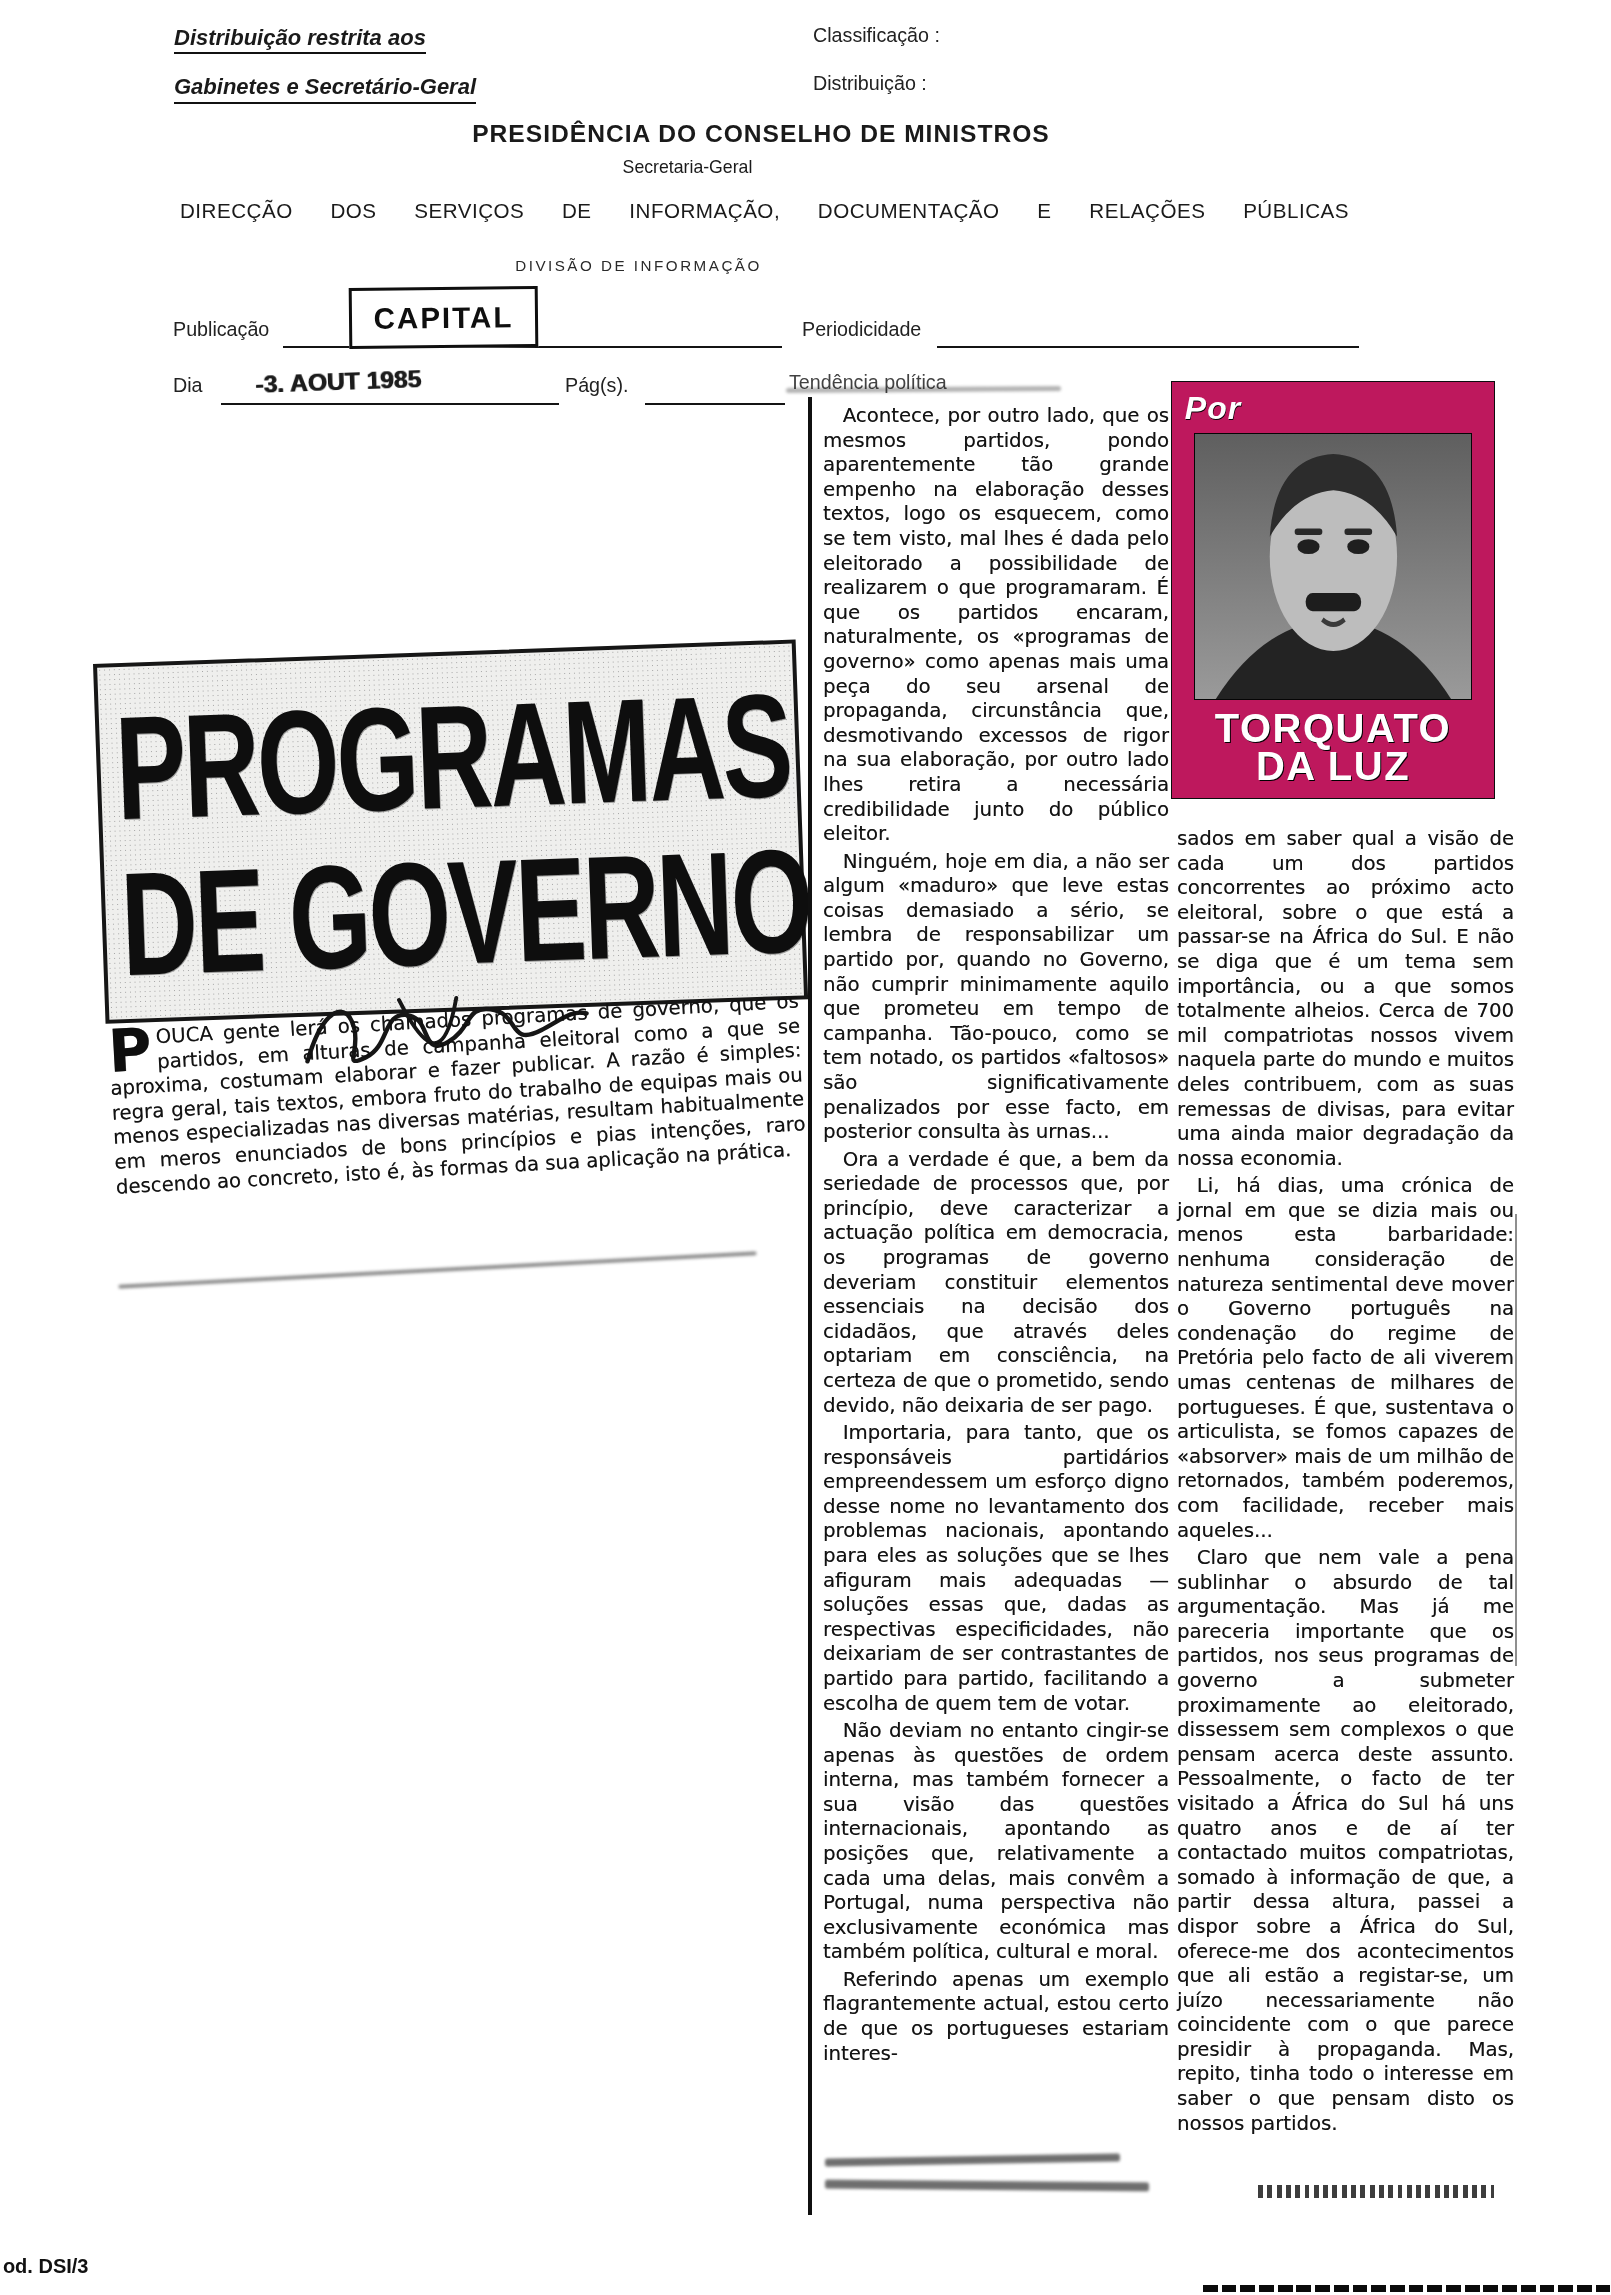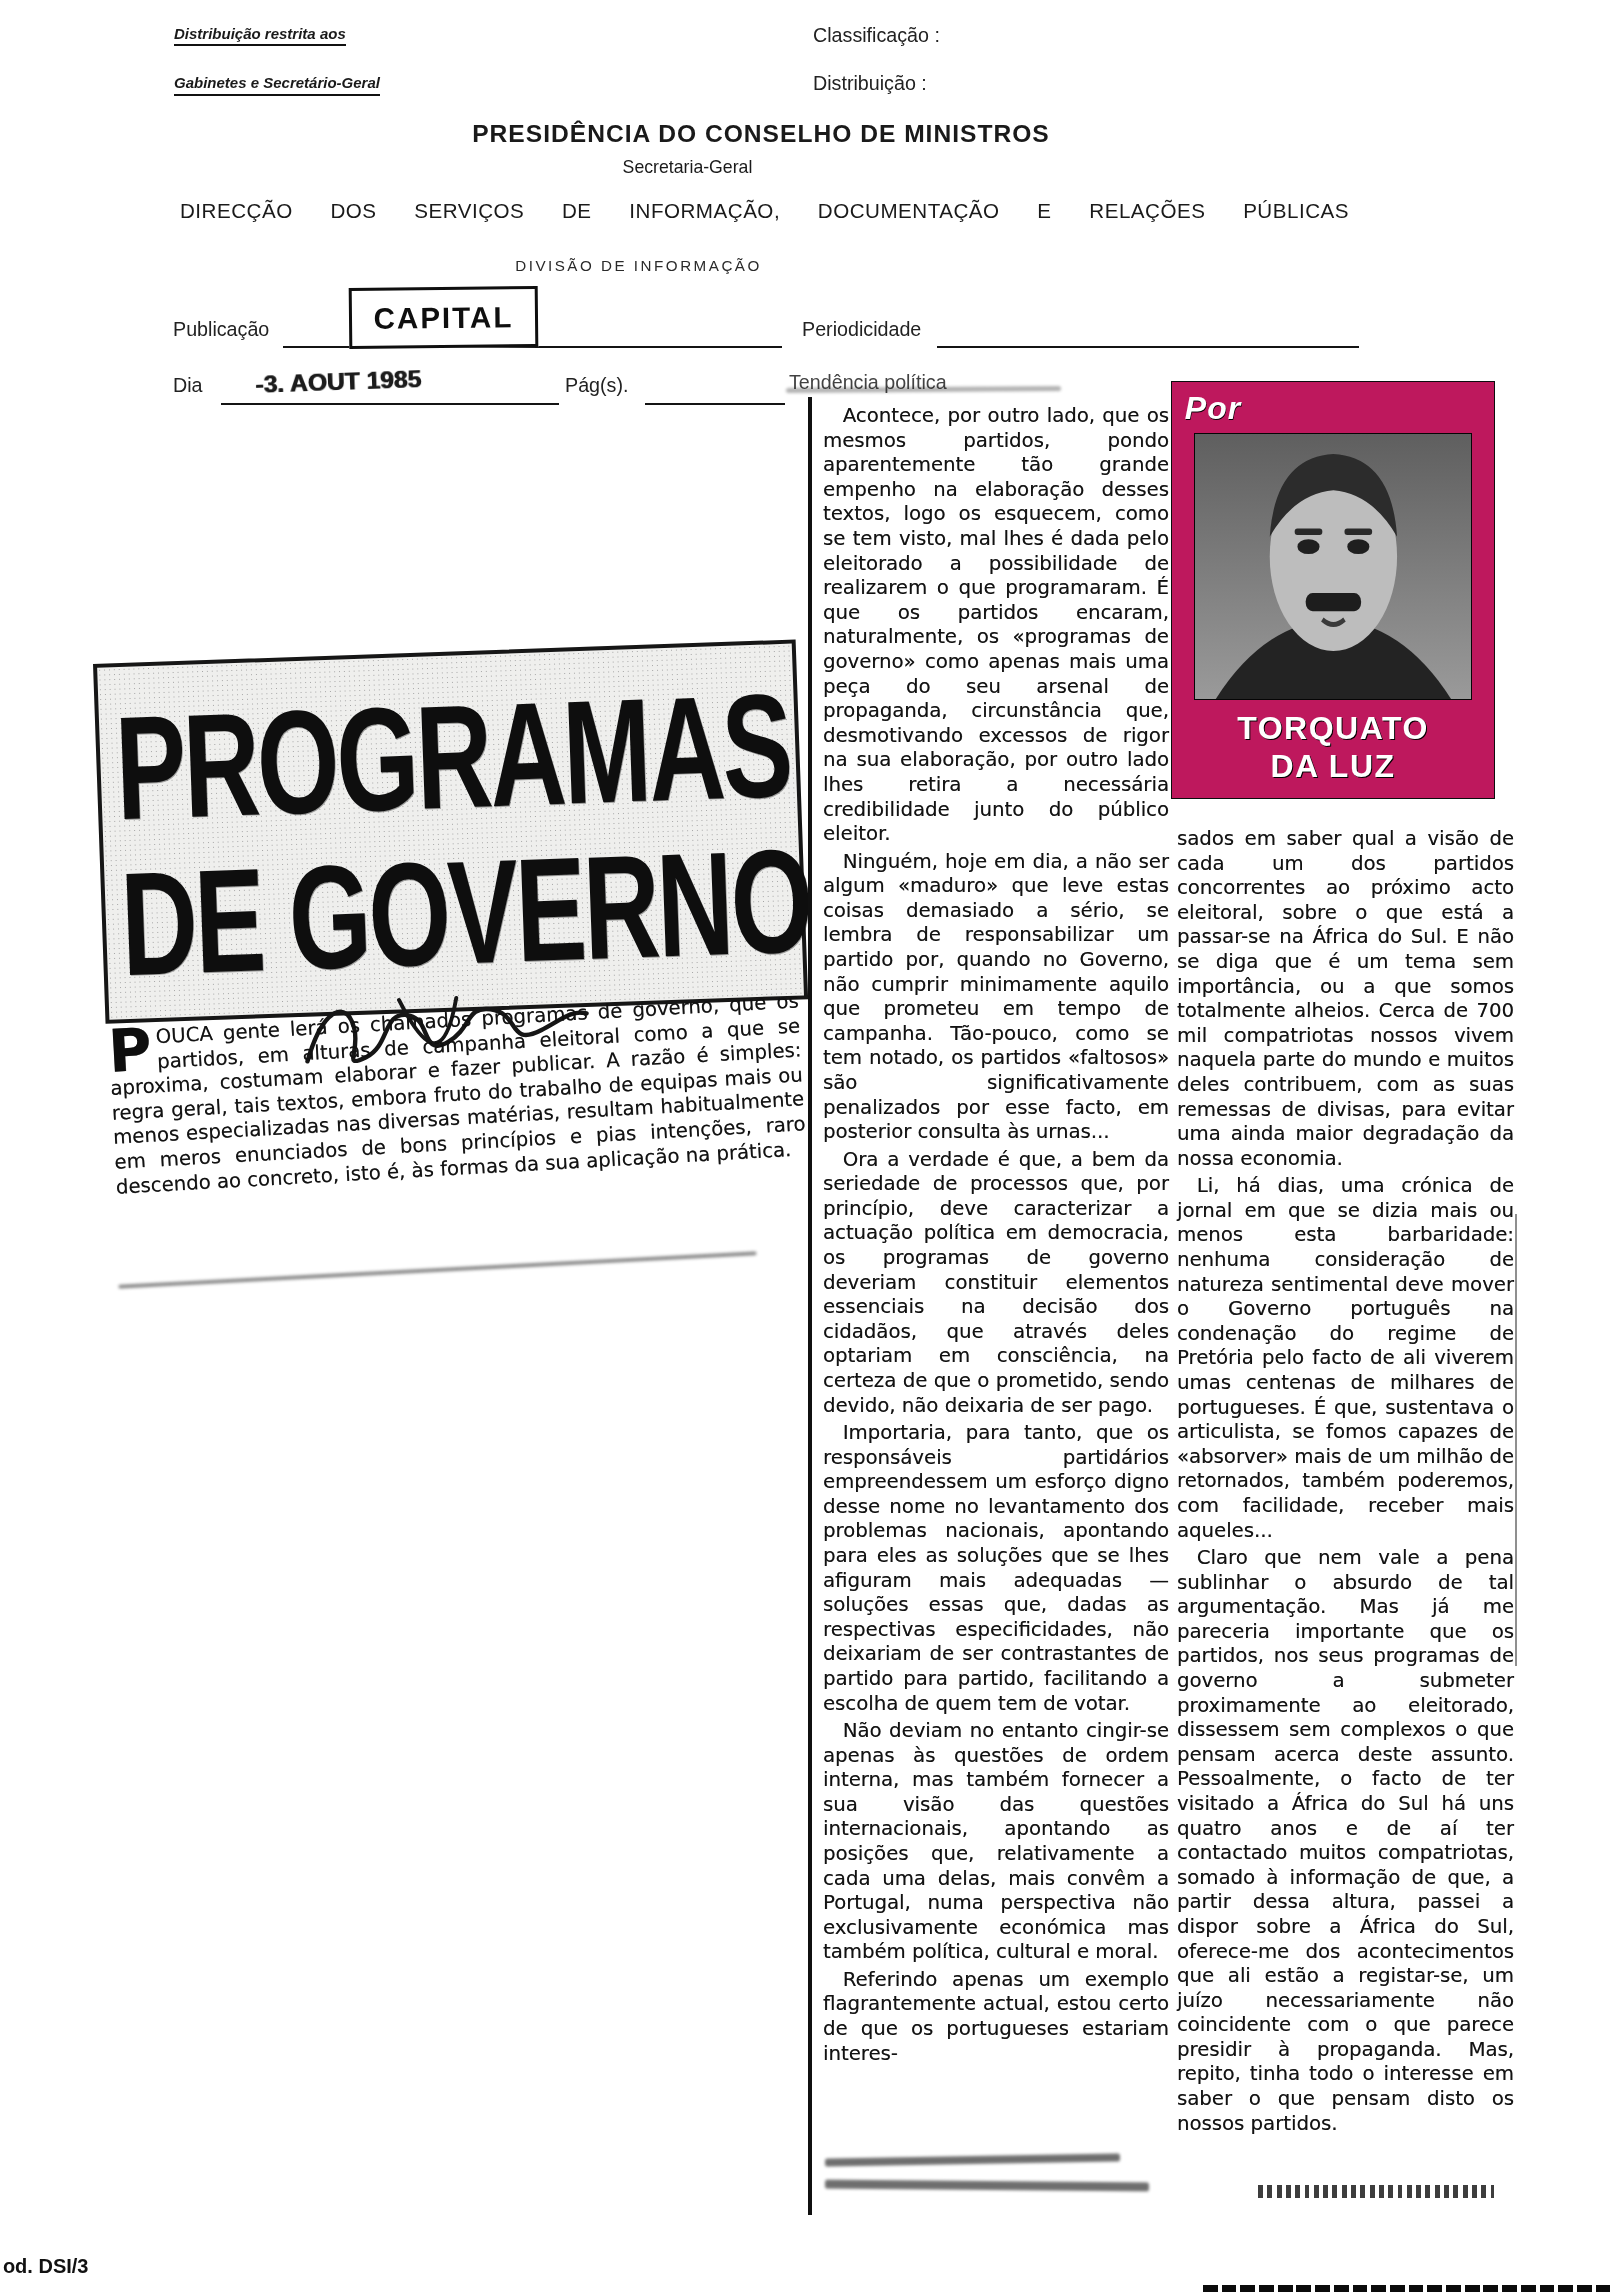--- a/index.html
+++ b/index.html
@@ -3,21 +3,21 @@
 <meta charset="utf-8">
 <style>
   html,body{margin:0;padding:0;background:#e8e8e6;}
   .page{
     position:relative;width:1612px;height:2295px;background:#ffffff;
     font-family:"Liberation Sans",sans-serif;color:#1a1a1a;overflow:hidden;
   }
   .abs{position:absolute;}
 
   
-  .restrict{font-style:italic;font-weight:bold;font-size:15px;
+  .restrict{font-style:italic;font-weight:bold;font-size:22px;
     border-bottom:2px solid #111;padding-bottom:2.9px;white-space:nowrap;}
   .hdr-label{font-size:19.7px;color:#222;white-space:nowrap;margin-left:48px;}
   .org-title{font-weight:bold;font-size:24.6px;letter-spacing:1px;text-align:center;}
   .org-sub{font-size:17.7px;text-align:center;}
   .directorate{font-size:20.6px;letter-spacing:0.5px;text-align:justify;}
   .directorate::after{content:"";display:inline-block;width:100%;}
   .division{font-size:15.2px;letter-spacing:2.5px;text-align:center;color:#2a2a2a;}
 
   
   .form-label{font-size:19.7px;color:#222;white-space:nowrap;}
@@ -44,21 +44,21 @@
   .col-edge{background:#101010;}
   .edge-right{background:#333;opacity:.55;}
 
   
   .photo-box{background:#be185d;box-shadow:0 0 0 1px #0d0d0d;}
   .por-label{position:absolute;top:7.9px;left:12.8px;color:#fff;font-style:italic;
     font-weight:bold;font-size:32px;letter-spacing:1px;text-shadow:0.5px 0.5px 0 #000;}
   .photo-frame{position:absolute;left:21.6px;top:51px;right:21.6px;height:265px;
     overflow:hidden;border:1.5px solid #050505;}
   .caption{position:absolute;left:0;right:0;bottom:12.8px;text-align:center;color:#fff;
-    font-weight:bold;font-size:32px;line-height:38px;letter-spacing:1.5px;
+    font-weight:bold;font-size:40px;line-height:38px;letter-spacing:1.5px;
     font-family:"Liberation Sans",sans-serif;text-shadow:1px 1px 0 #000;}
 
   
   .headline-wrap{transform:rotate(-2deg);transform-origin:left top;}
   .headline-box{
     border:4.4px solid #161616;
     background-color:#efefed;
     background-image:radial-gradient(#a3a3a3 0.8px, transparent 0.9px);
     background-size:4.9px 4.9px;
     padding:22.6px 9.8px 17.7px 14.7px;

